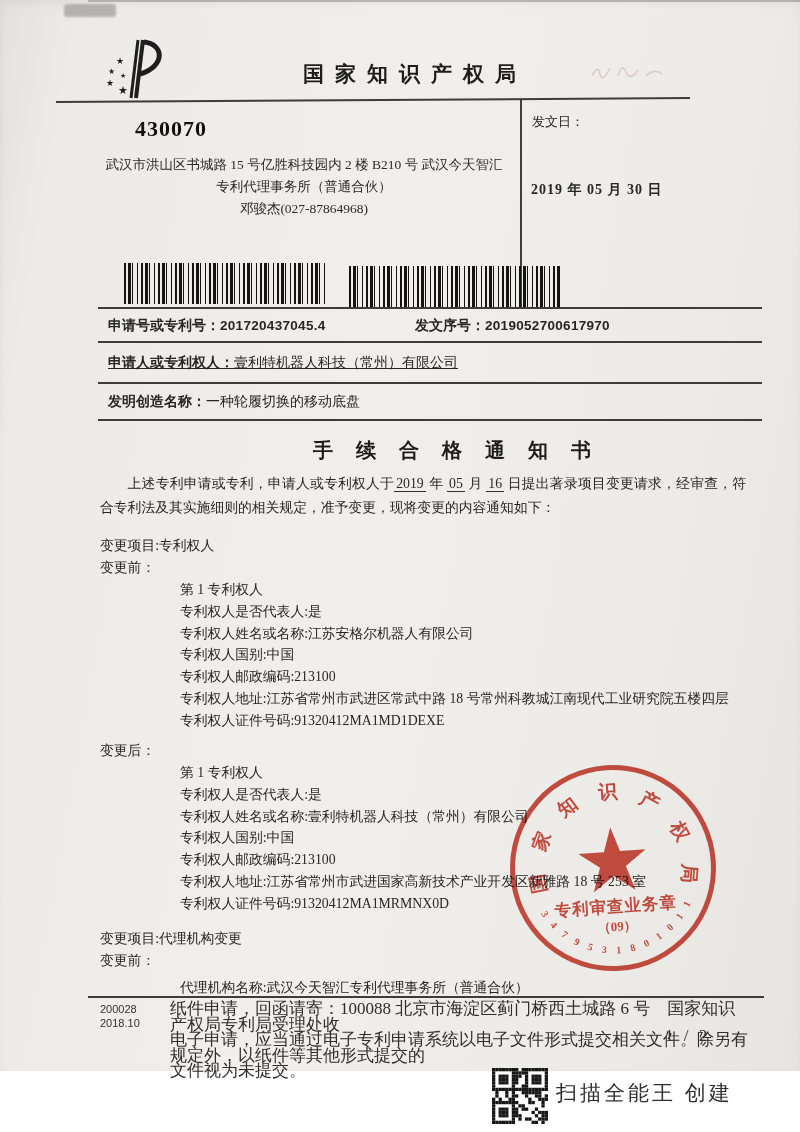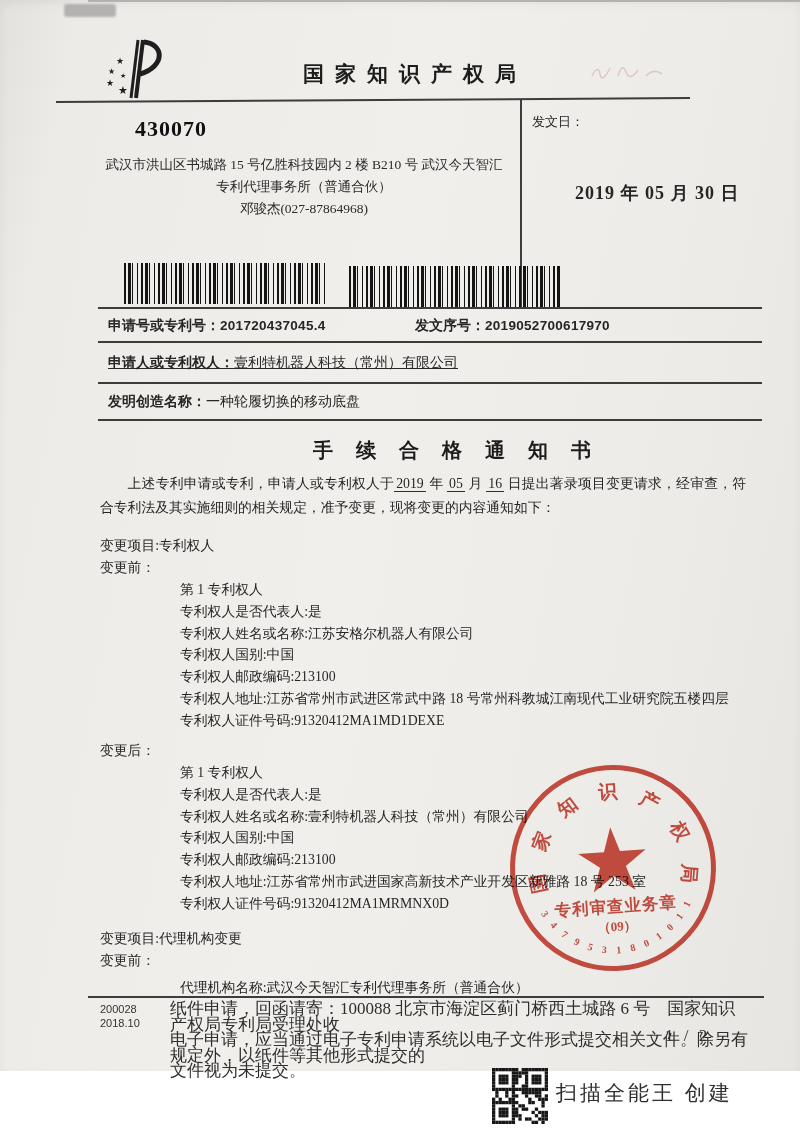--- a/index.html
+++ b/index.html
@@ -18,21 +18,21 @@
   .top-strip{left:88px;top:0;width:712px;height:2px;background:#8a8a8a;opacity:.55;}
   .staple{left:64px;top:4px;width:52px;height:13px;background:#9b9b9b;border-radius:3px;opacity:.7;filter:blur(1px);}
   .scribble{left:588px;top:58px;opacity:.5;}
   
   .logo{left:98px;top:38px;width:74px;height:62px;}
   .org-title{left:250px;top:60px;width:330px;text-align:center;font-size:21px;font-weight:bold;letter-spacing:11px;color:#1d1d1d;}
   .header-line{left:56px;top:99px;width:634px;height:2px;background:#3c3c3c;transform:rotate(-0.35deg);}
   .doc-code{left:135px;top:116px;font-size:22px;font-weight:bold;letter-spacing:1px;color:#111;}
   .vline{left:520px;top:100px;width:2px;height:208px;background:#3f3f3f;}
   .date-label{left:532px;top:113px;font-size:13px;text-align:right;}
-  .date-value{left:531px;top:181px;font-size:18px;font-weight:600;letter-spacing:1px;margin-left:44px;}
+  .date-value{left:531px;top:181px;font-size:14px;font-weight:600;letter-spacing:1px;}
   .addr{left:96px;top:154px;width:416px;text-align:center;font-size:13.5px;line-height:22px;color:#2a2a2a;}
   
   .barcode{background:
      repeating-linear-gradient(90deg,#141414 0 2px,transparent 2px 4px,#141414 4px 7px,transparent 7px 8px,#141414 8px 9px,transparent 9px 13px,#141414 13px 14px,transparent 14px 17px);
   }
   .bc1{left:124px;top:263px;width:202px;height:41px;}
   .bc2{left:349px;top:266px;width:212px;height:42px;}
   
   .hline{height:2px;background:#3c3c3c;}
   .l2{left:98px;top:307px;width:664px;}

